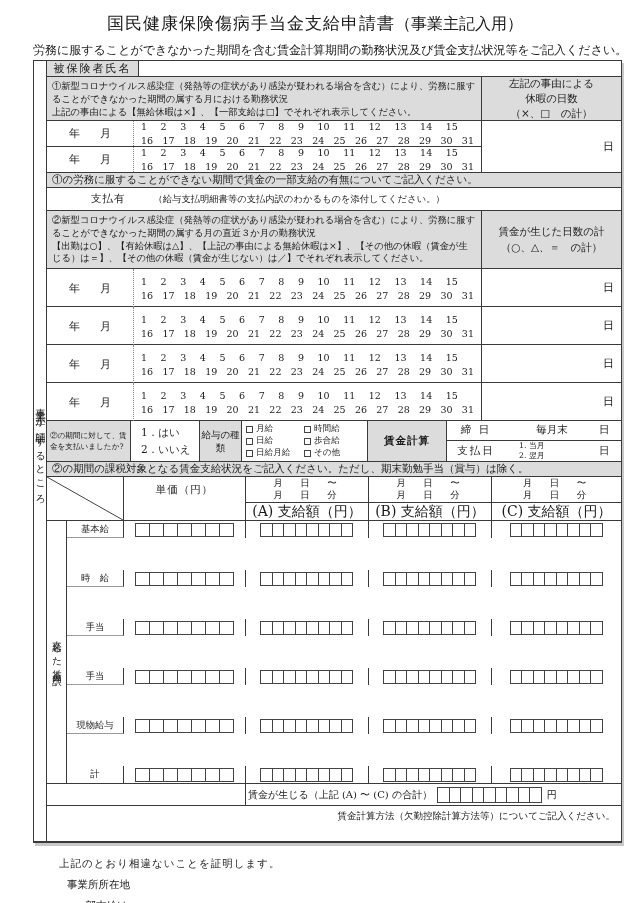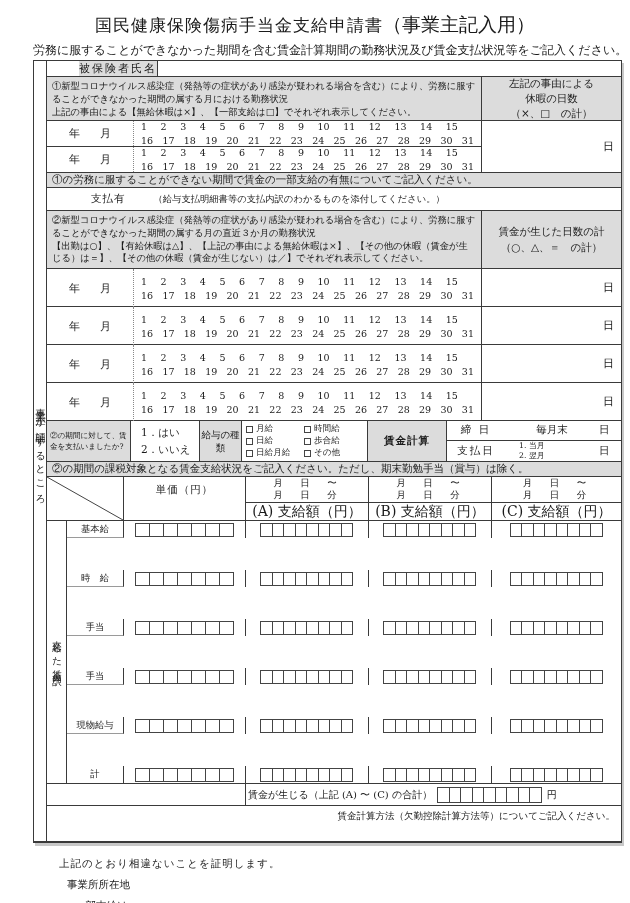--- a/index.html
+++ b/index.html
@@ -1,39 +1,39 @@
 <!DOCTYPE html>
 <html><head>
 <meta charset="utf-8">
 <style>
   * { box-sizing: border-box; margin: 0; padding: 0; }
   html,body { background:#fff; }
   body { width:630px; height:903px; font-family:"DejaVu Serif","Liberation Serif",serif; color:#1a1a1a; }
   .page { position:relative; width:630px; height:903px; background:#fff; overflow:hidden; }
 
   .title { position:absolute; top:12px; left:0; width:100%; text-align:center; font-size:17px; letter-spacing:1px; }
-  .title .suffix { font-size:19px; letter-spacing:0;font-family:Liberation Mono, monospace; }
+  .title .suffix { font-size:16px; letter-spacing:0;font-family:Liberation Mono, monospace; }
   .instruction { position:absolute; top:42px; left:33px; font-size:12px; }
 
   .form-table { position:absolute; top:60px; left:33px; width:589px; height:783px;
     border:1px solid #3a3a3a; border-bottom:2px solid #3a3a3a; display:flex; box-shadow:2px 3px 0 #c8c8c8; background:#fff; }
 
   .sidebar { width:13px; border-right:1px solid #3a3a3a; display:flex; align-items:center; justify-content:center; }
   .sidebar span { writing-mode:vertical-rl; font-size:10px; letter-spacing:3px; white-space:nowrap; }
 
   .main { flex:1; display:flex; flex-direction:column; }
 
   .gray { background:#dcdcdc; }
   .row { display:flex; border-bottom:1px solid #3a3a3a; }
   .cell { border-right:1px solid #3a3a3a; }
   .cell:last-child { border-right:none; }
 
   
   .r-insured { height:26px; }
-  .r-insured .label { width:79px; display:flex; align-items:center; justify-content:center; font-size:11px; letter-spacing:2px;margin-left:32px; }
+  .r-insured .label { width:92px; display:flex; align-items:center; justify-content:center; font-size:11px; letter-spacing:2px; }
   .r-insured .value { flex:1; }
 
   
   .r-s1head { height:44px; }
   .r-s2head { height:58px; }
   .desc { flex:1; font-size:9.3px; line-height:1.38; padding:3px 5px; }
   .right-head { width:139px; display:flex; flex-direction:column; align-items:center; justify-content:center; font-size:10.5px; line-height:1.45; }
 
   
   .cal-block { height:76px; }

